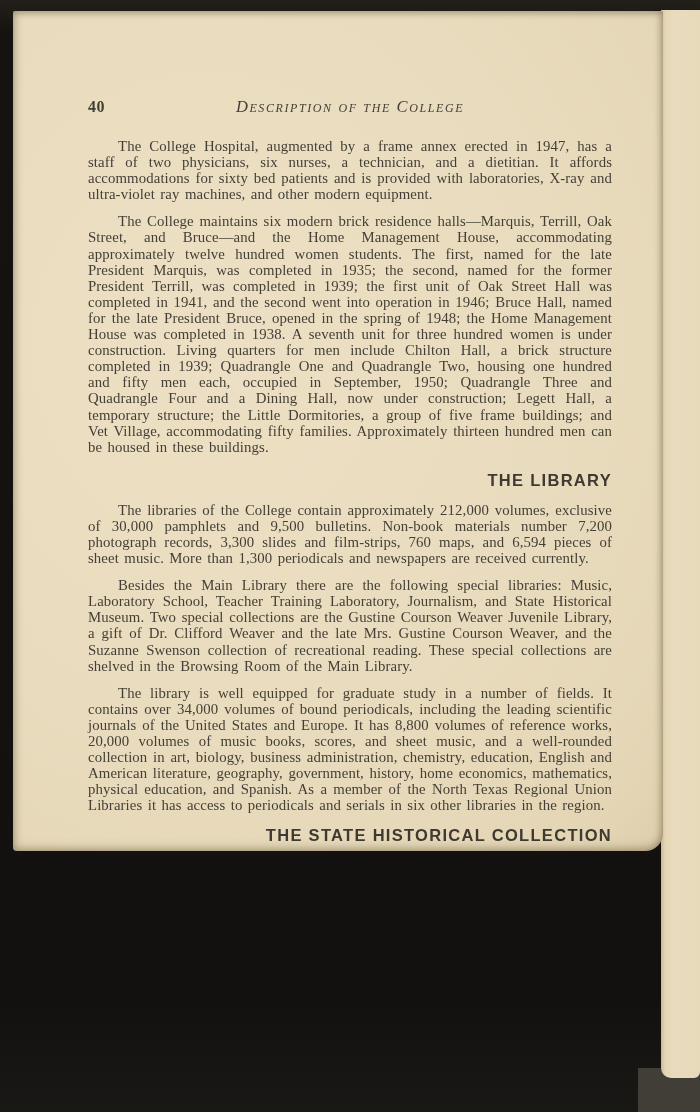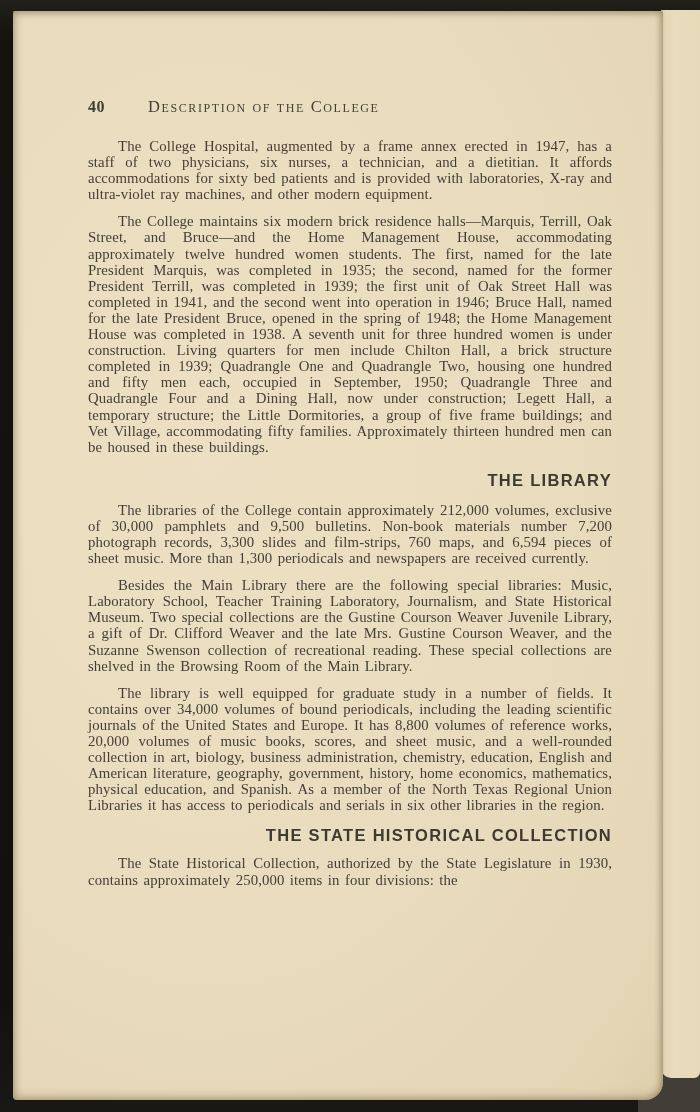--- a/index.html
+++ b/index.html
@@ -36,21 +36,21 @@
     background: linear-gradient(90deg, #cfbf9e 0%, #e4d6b6 12%, #ead domain 0) ;
     background: linear-gradient(90deg, #c9b894 0%, #e3d5b5 10%, #e9dcbe 35%, #e7dabb 100%);
     border-radius: 0 0 6px 10px;
   }
   
   .page {
     position: absolute;
     left: 13px;
     top: 11px;
     width: 650px;
-    height: 1089px;
+    height: 840px;
     background:
       radial-gradient(ellipse at 30% 40%, #ecdfc3 0%, #e9dcbe 55%, #e3d5b4 92%, #dccd aa 100%),
       #e9dcbe;
     background:
       radial-gradient(ellipse at 30% 40%, #ecdfc3 0%, #e9dcbe 55%, #e3d5b4 92%, #dccdaa 100%);
     border-radius: 2px 2px 18px 4px;
     box-shadow:
       inset 0 3px 6px rgba(90,75,50,0.25),
       inset 4px 0 8px rgba(90,75,50,0.12),
       inset 0 -4px 9px rgba(90,75,50,0.22),
@@ -70,25 +70,26 @@
     align-items: baseline;
     margin-bottom: 21px;
   }
   .page-num {
     font-size: 16px;
     font-weight: 600;
     letter-spacing: 0.5px;
     color: #433f36;
   }
   .running-head {
-    text-align: left;
+    text-align: center;
     font-variant: small-caps;
     font-size: 16.5px;
     letter-spacing: 1.6px;
     color: #433f36;
+    font-style: italic;
   }
   p.body {
     margin: 0 0 11px 0;
     font-size: 14.8px;
     line-height: 16.1px;
     text-align: justify;
     text-indent: 30px;
     word-spacing: 1.6px;
     letter-spacing: 0.1px;
     color: #433f36;
@@ -127,17 +128,16 @@
       <p class="body last-flush">The College maintains six modern brick residence halls—Marquis, Terrill, Oak Street, and Bruce—and the Home Management House, accommodating approximately twelve hundred women students.  The first, named for the late President Marquis, was completed in 1935; the second, named for the former President Terrill, was completed in 1939; the first unit of Oak Street Hall was completed in 1941, and the second went into operation in 1946; Bruce Hall, named for the late President Bruce, opened in the spring of 1948; the Home Management House was completed in 1938.  A seventh unit for three hundred women is under construction.  Living quarters for men include Chilton Hall, a brick structure completed in 1939; Quadrangle One and Quadrangle Two, housing one hundred and fifty men each, occupied in September, 1950; Quadrangle Three and Quadrangle Four and a Dining Hall, now under construction; Legett Hall, a temporary structure; the Little Dormitories, a group of five frame buildings; and Vet Village, accommodating fifty families.  Approximately thirteen hundred men can be housed in these buildings.</p>
 
       <h2 class="sec-head">THE LIBRARY</h2>
 
       <p class="body">The libraries of the College contain approximately 212,000 volumes, exclusive of 30,000 pamphlets and 9,500 bulletins. Non-book materials number 7,200 photograph records, 3,300 slides and film-strips, 760 maps, and 6,594 pieces of sheet music. More than 1,300 periodicals and newspapers are received currently.</p>
       <p class="body">Besides the Main Library there are the following special libraries: Music, Laboratory School, Teacher Training Laboratory, Journalism, and State Historical Museum.  Two special collections are the Gustine Courson Weaver Juvenile Library, a gift of Dr. Clifford Weaver and the late Mrs. Gustine Courson Weaver, and the Suzanne Swenson collection of recreational reading. These special collections are shelved in the Browsing Room of the Main Library.</p>
       <p class="body">The library is well equipped for graduate study in a number of fields. It contains over 34,000 volumes of bound periodicals, including the leading scientific journals of the United States and Europe. It has 8,800 volumes of reference works, 20,000 volumes of music books, scores, and sheet music, and a well-rounded collection in art, biology, business administration, chemistry, education, English and American literature, geography, government, history, home economics, mathematics, physical education, and Spanish.  As a member of the North Texas Regional Union Libraries it has access to periodicals and serials in six other libraries in the region.</p>
 
       <h2 class="sec-head second">THE STATE HISTORICAL COLLECTION</h2>
 
-      <p class="body">The State Historical Collection, authorized by the State Legislature in 1930, contains approximately 250,000 items in four divisions: the</p>
 
     </div>
   </div>
 </div>
 
 </body></html>

